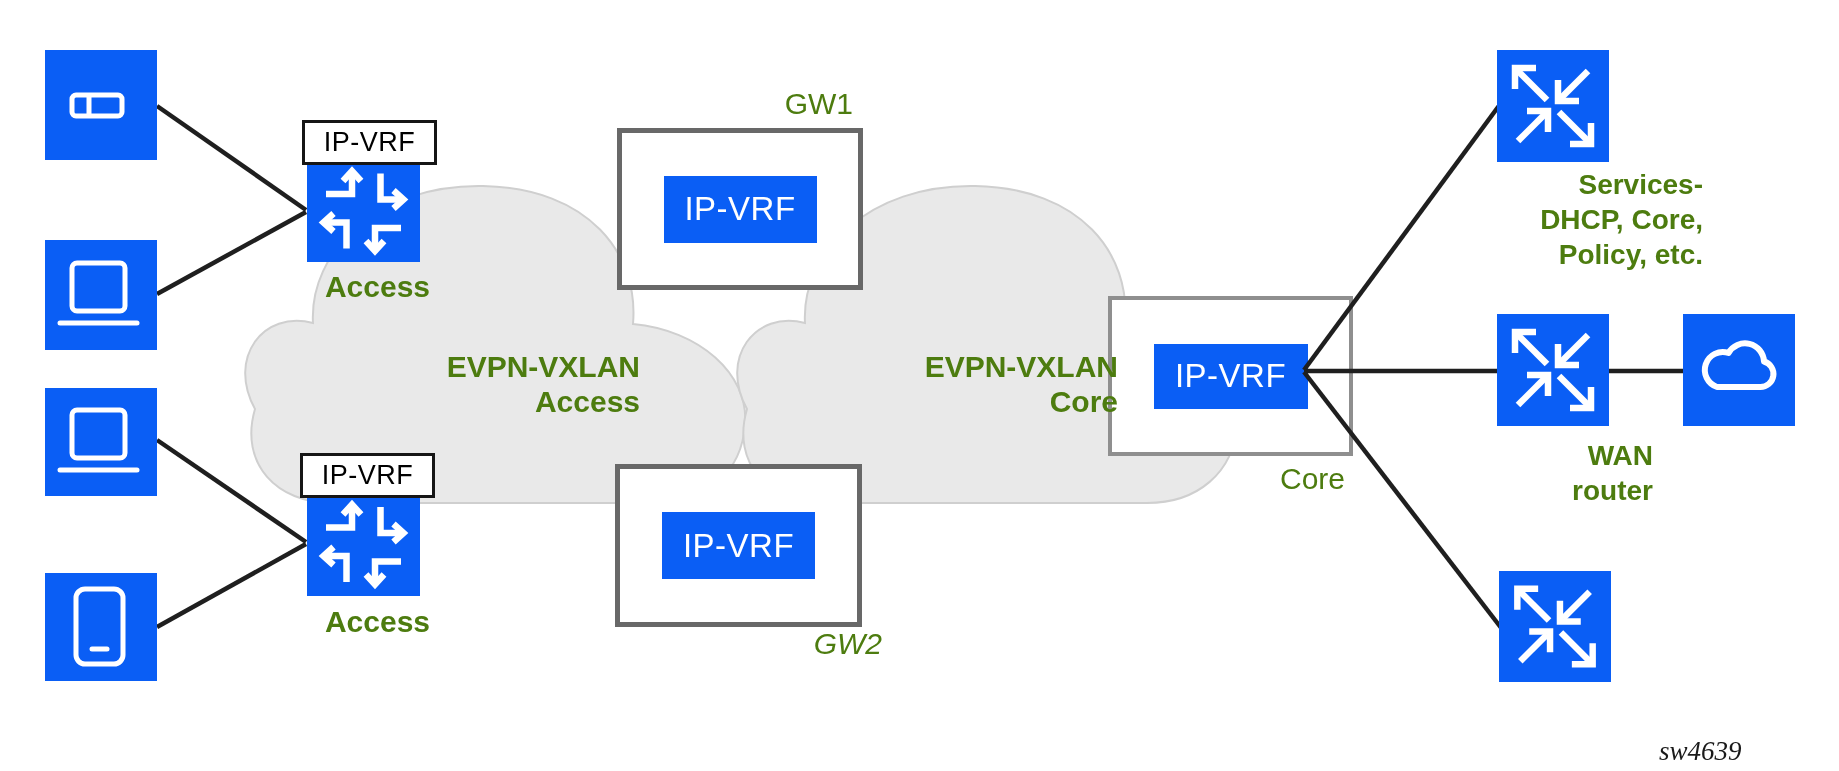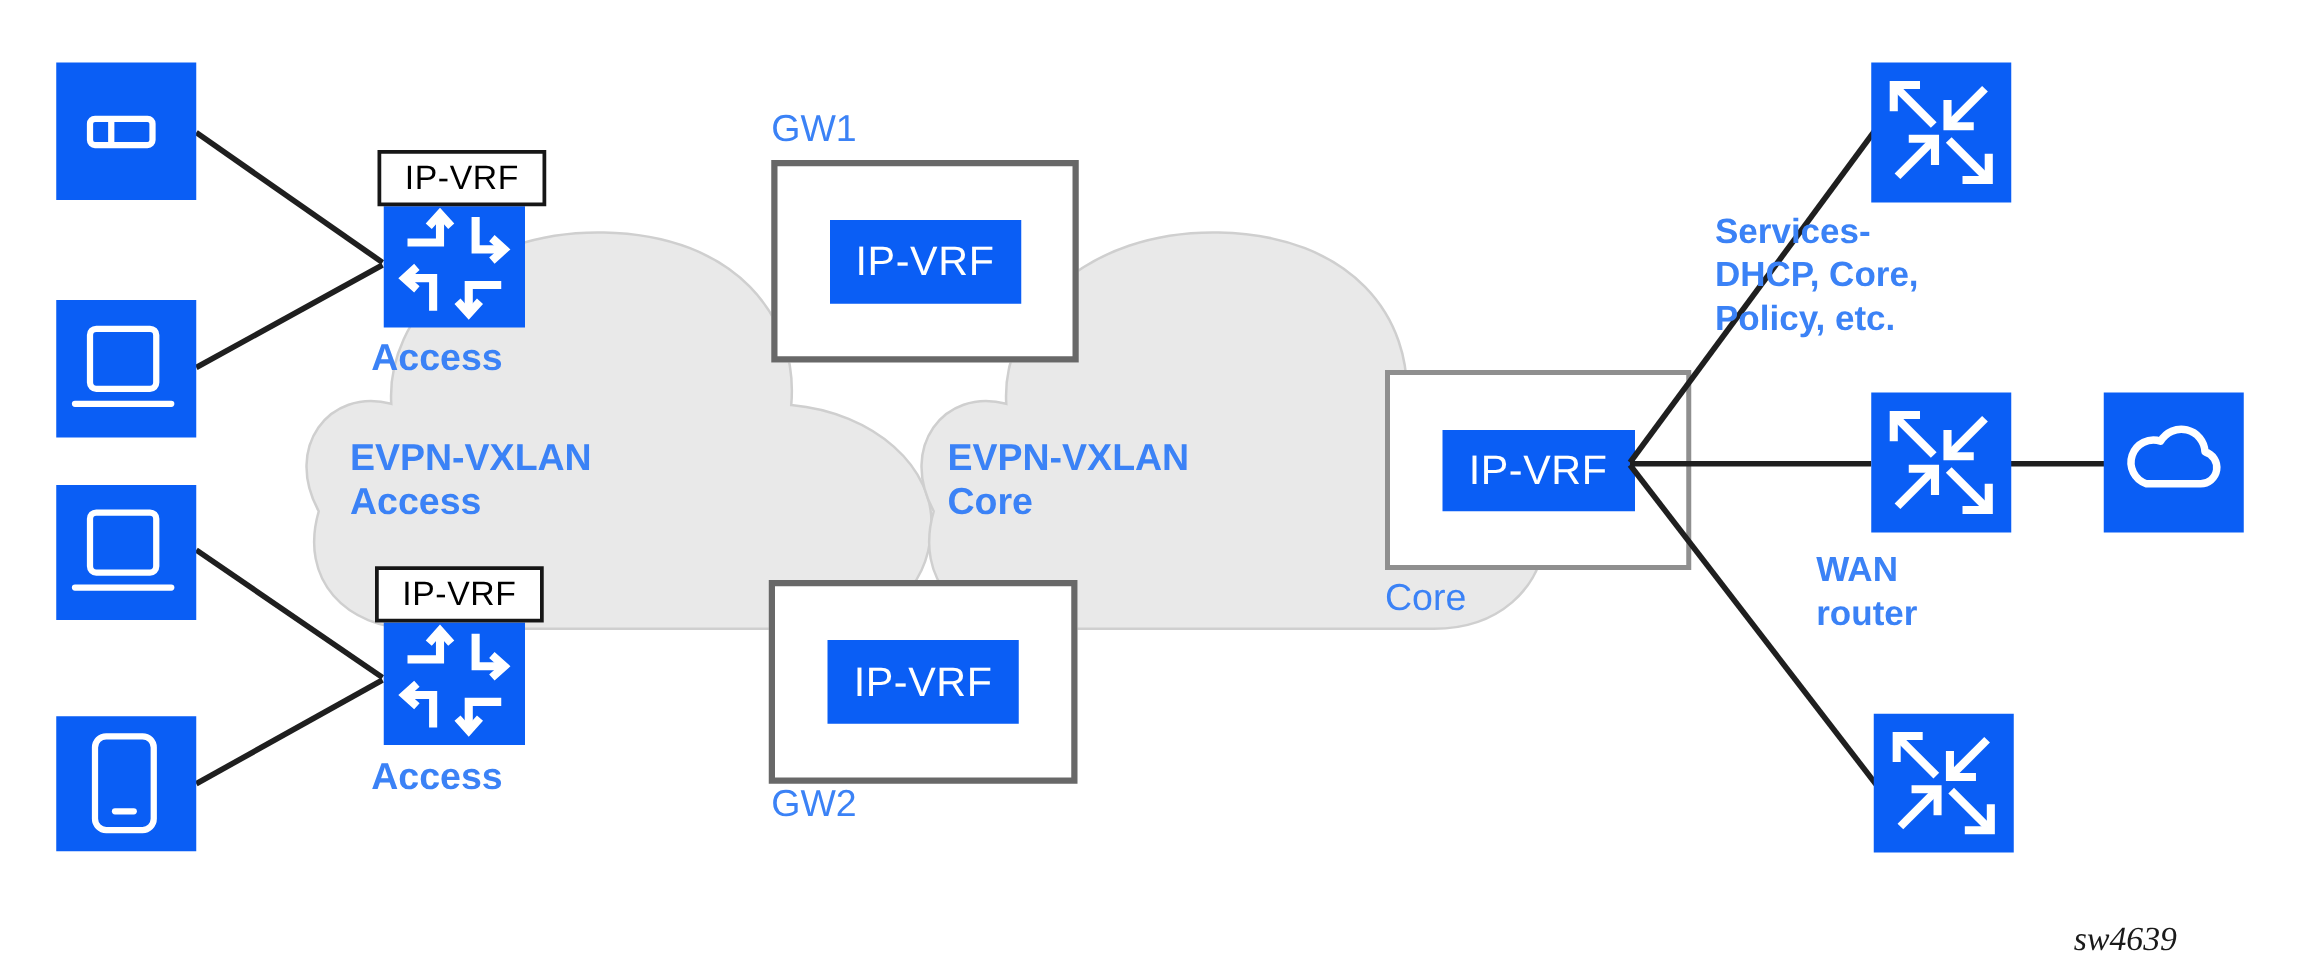--- a/index.html
+++ b/index.html
@@ -11,21 +11,21 @@
   .tile{position:absolute;background:#0A5EF5;z-index:4;}
   .tag{position:absolute;background:#ffffff;border:3px solid #161616;z-index:5;
        display:flex;align-items:center;justify-content:center;
        font-size:27px;color:#000;letter-spacing:0.5px;}
   .gwbox{position:absolute;background:#ffffff;z-index:2;
          display:flex;align-items:center;justify-content:center;}
   .gw-border{border:5px solid #686868;}
   .core-border{border:4px solid #8F8F8F;}
   .chip{background:#0A5EF5;color:#ffffff;display:flex;align-items:center;justify-content:center;
         font-size:33px;letter-spacing:0.5px;}
-  .lbl{position:absolute;color:#3b82f6;text-align:left;z-index:6;line-height:1.16;}
+  .lbl{position:absolute;color:#4d7c0f;text-align:right;z-index:6;line-height:1.16;}
   .b{font-weight:bold;}
   .fs30{font-size:30px;}
   .fs28{font-size:28px;line-height:35px;}
   .watermark{position:absolute;z-index:6;font-family:"Liberation Serif", serif;
              font-style:italic;font-size:27px;color:#1a1a1a;text-align:left;}
 </style>
 </head>
 <body>
 
 <div class="stage">
@@ -157,38 +157,38 @@
   <div class="lbl b fs30" style="left:280px;top:350px;width:360px;">
     <div>EVPN-VXLAN</div>
     <div>Access</div>
   </div>
   <div class="lbl b fs30" style="left:758px;top:350px;width:360px;">
     <div>EVPN-VXLAN</div>
     <div>Core</div>
   </div>
 
   <div class="lbl fs30" style="left:617px;top:87px;width:236px;">GW1</div>
-  <div class="lbl fs30" style="left:617px;top:627px;width:237px;">GW2</div>
+  <div class="lbl fs30" style="left:645px;top:627px;width:237px;font-style:italic;">GW2</div>
   <div class="lbl fs30" style="left:1108px;top:462px;width:237px;">Core</div>
 
   <div class="tile" style="left:1497px;top:50px;width:112px;height:112px;">
     <svg width="112" height="112" viewBox="0 0 112 112">
       <g stroke="#ffffff" stroke-width="6.5" fill="none">
         <path d="M50,50 L21,21"></path>
           <path d="M18,39 L18,18 L39,18"></path>
         <path d="M91,21 L64,48"></path>
           <path d="M61,30 L61,51 L82,51"></path>
         <path d="M21,91 L48,64"></path>
           <path d="M30,61 L51,61 L51,82"></path>
         <path d="M62,62 L91,91"></path>
           <path d="M73,94 L94,94 L94,73"></path>
       </g>
     </svg>
   </div>
-  <div class="lbl b fs28" style="left:1372px;top:167px;width:300px;">
+  <div class="lbl b fs28" style="left:1403px;top:167px;width:300px;">
     <div>Services-</div>
     <div>DHCP, Core,</div>
     <div>Policy, etc.</div>
   </div>
 
   <div class="tile" style="left:1497px;top:314px;width:112px;height:112px;">
     <svg width="112" height="112" viewBox="0 0 112 112">
       <g stroke="#ffffff" stroke-width="6.5" fill="none">
         <path d="M50,50 L21,21"></path>
           <path d="M18,39 L18,18 L39,18"></path>

